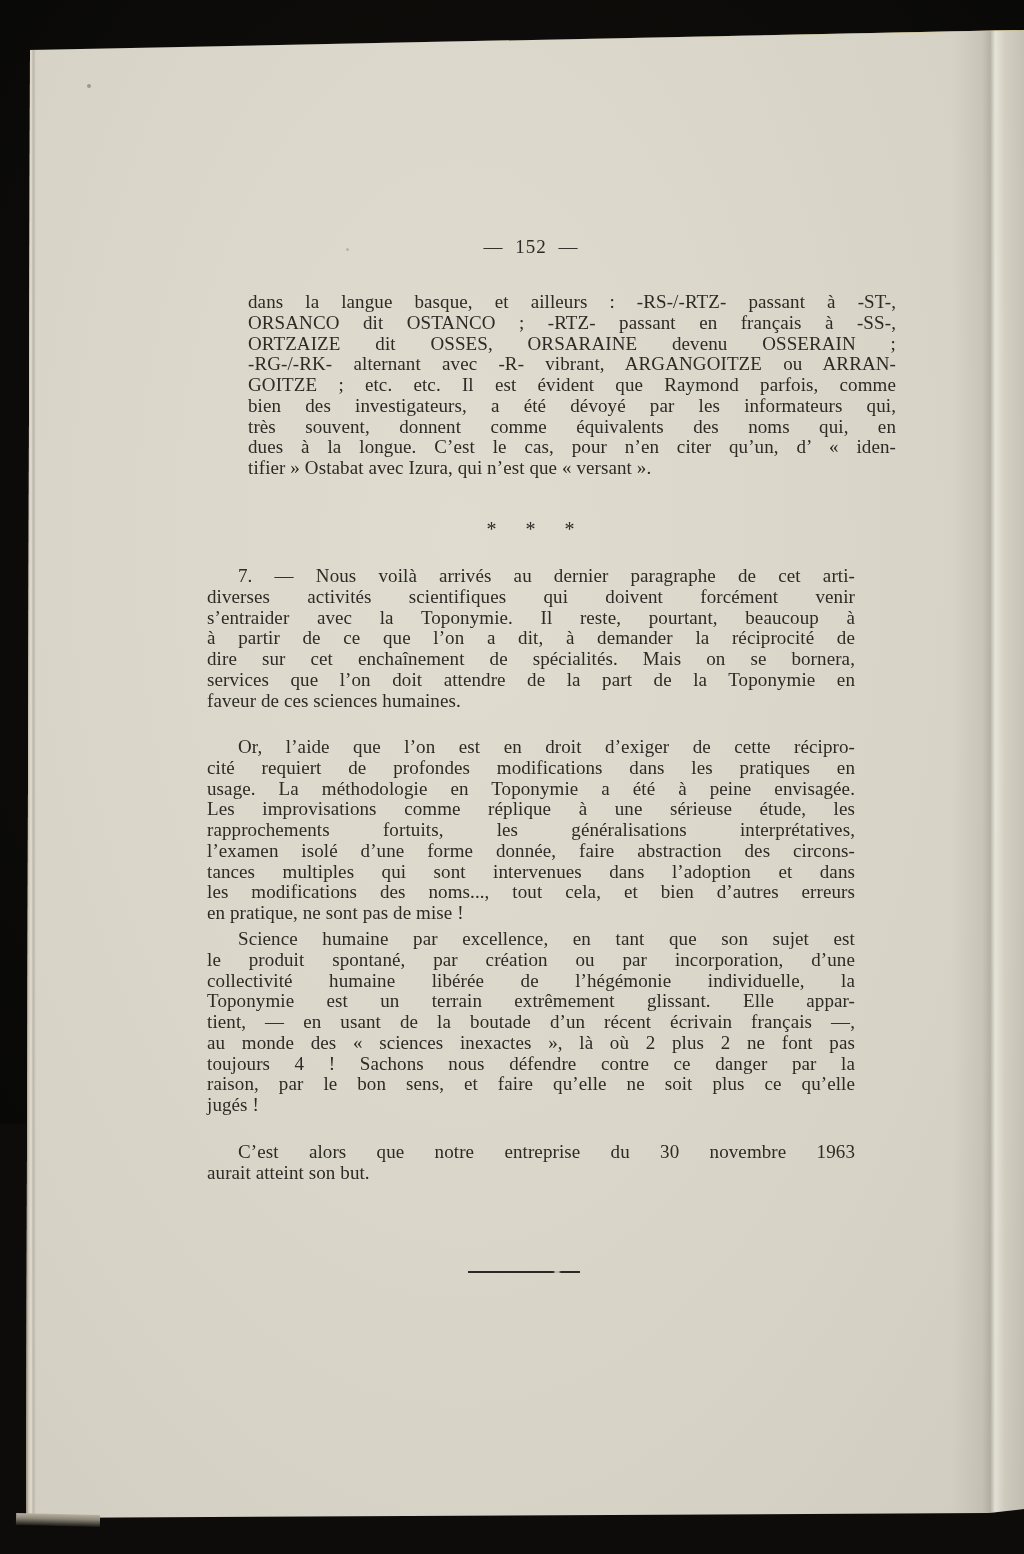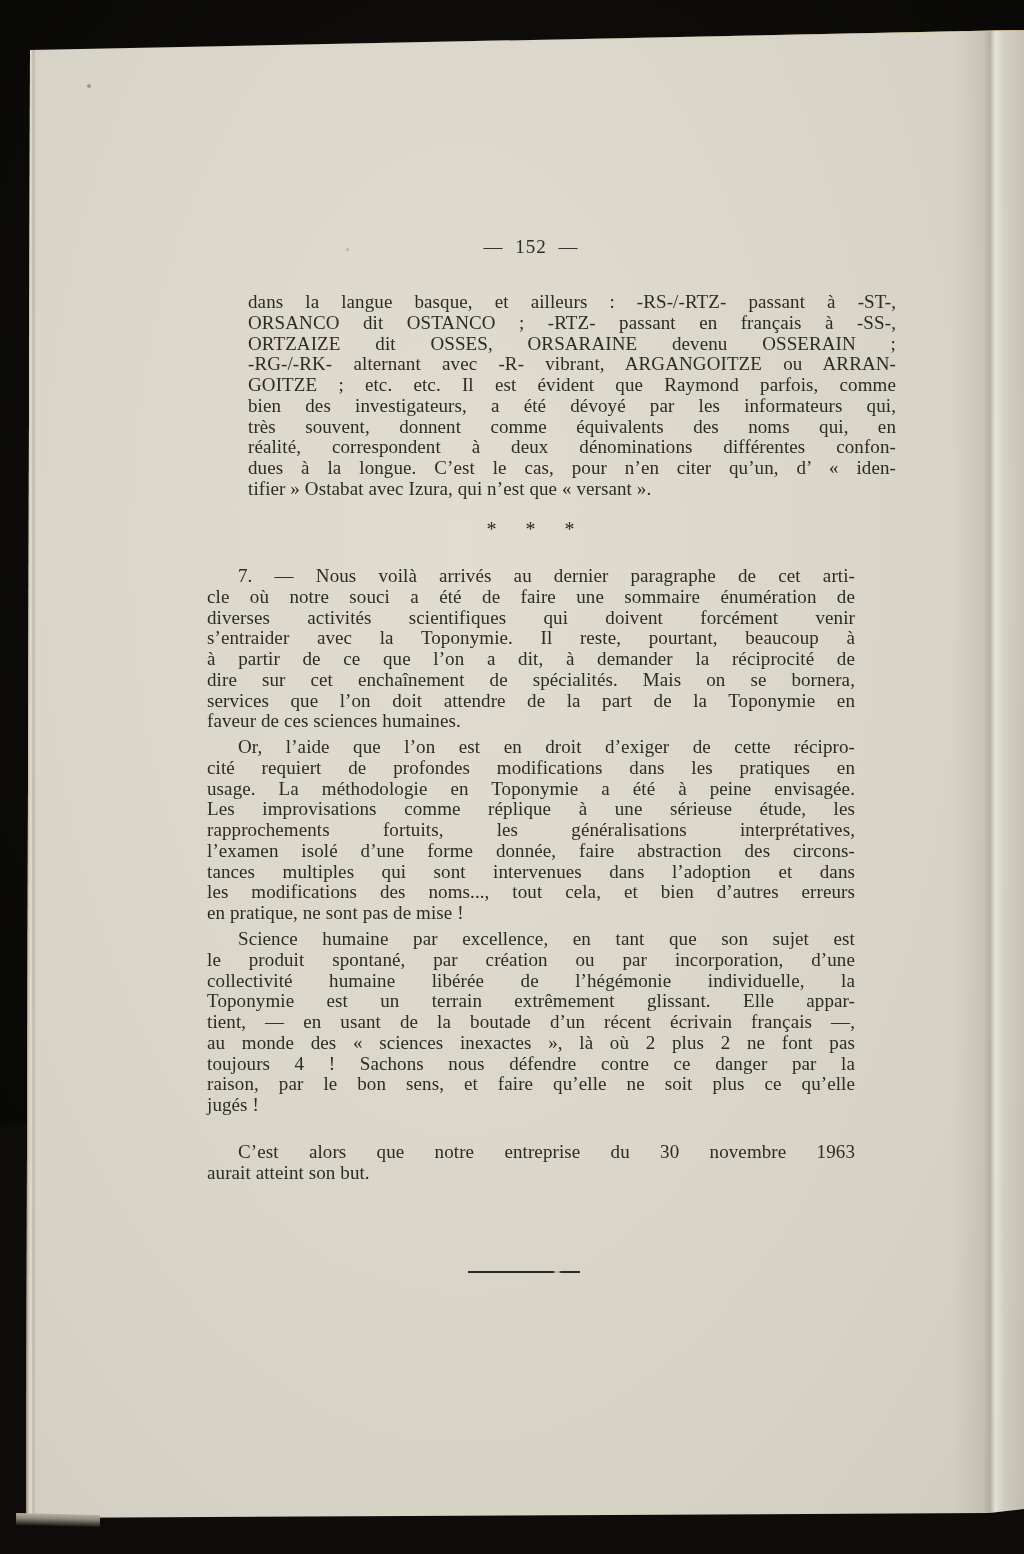--- a/index.html
+++ b/index.html
@@ -92,27 +92,25 @@
 
     <div id="text-block">
         <div class="paragraph" style="top: 292px; margin-left: 41px;">
           <div class="line">dans la langue basque, et ailleurs : -RS-/-RTZ- passant à -ST-,</div>
           <div class="line">ORSANCO dit OSTANCO ; -RTZ- passant en français à -SS-,</div>
           <div class="line">ORTZAIZE dit OSSES, ORSARAINE devenu OSSERAIN ;</div>
           <div class="line">-RG-/-RK- alternant avec -R- vibrant, ARGANGOITZE ou ARRAN-</div>
           <div class="line">GOITZE ; etc. etc. Il est évident que Raymond parfois, comme</div>
           <div class="line">bien des investigateurs, a été dévoyé par les informateurs qui,</div>
           <div class="line">très souvent, donnent comme équivalents des noms qui, en</div>
-          <div class="line">réalité, correspondent à deux dénominations différentes confon-</div>
           <div class="line">dues à la longue. C’est le cas, pour n’en citer qu’un, d’ « iden-</div>
           <div class="line last">tifier » Ostabat avec Izura, qui n’est que « versant ».</div>
         </div>
         <div class="paragraph" style="top: 566px;">
           <div class="line indent">7. — Nous voilà arrivés au dernier paragraphe de cet arti-</div>
-          <div class="line">cle où notre souci a été de faire une sommaire énumération de</div>
           <div class="line">diverses activités scientifiques qui doivent forcément venir</div>
           <div class="line">s’entraider avec la Toponymie. Il reste, pourtant, beaucoup à</div>
           <div class="line">à partir de ce que l’on a dit, à demander la réciprocité de</div>
           <div class="line">dire sur cet enchaînement de spécialités. Mais on se bornera,</div>
           <div class="line">services que l’on doit attendre de la part de la Toponymie en</div>
           <div class="line last">faveur de ces sciences humaines.</div>
         </div>
         <div class="paragraph" style="top: 737px;">
           <div class="line indent">Or, l’aide que l’on est en droit d’exiger de cette récipro-</div>
           <div class="line">cité requiert de profondes modifications dans les pratiques en</div>

